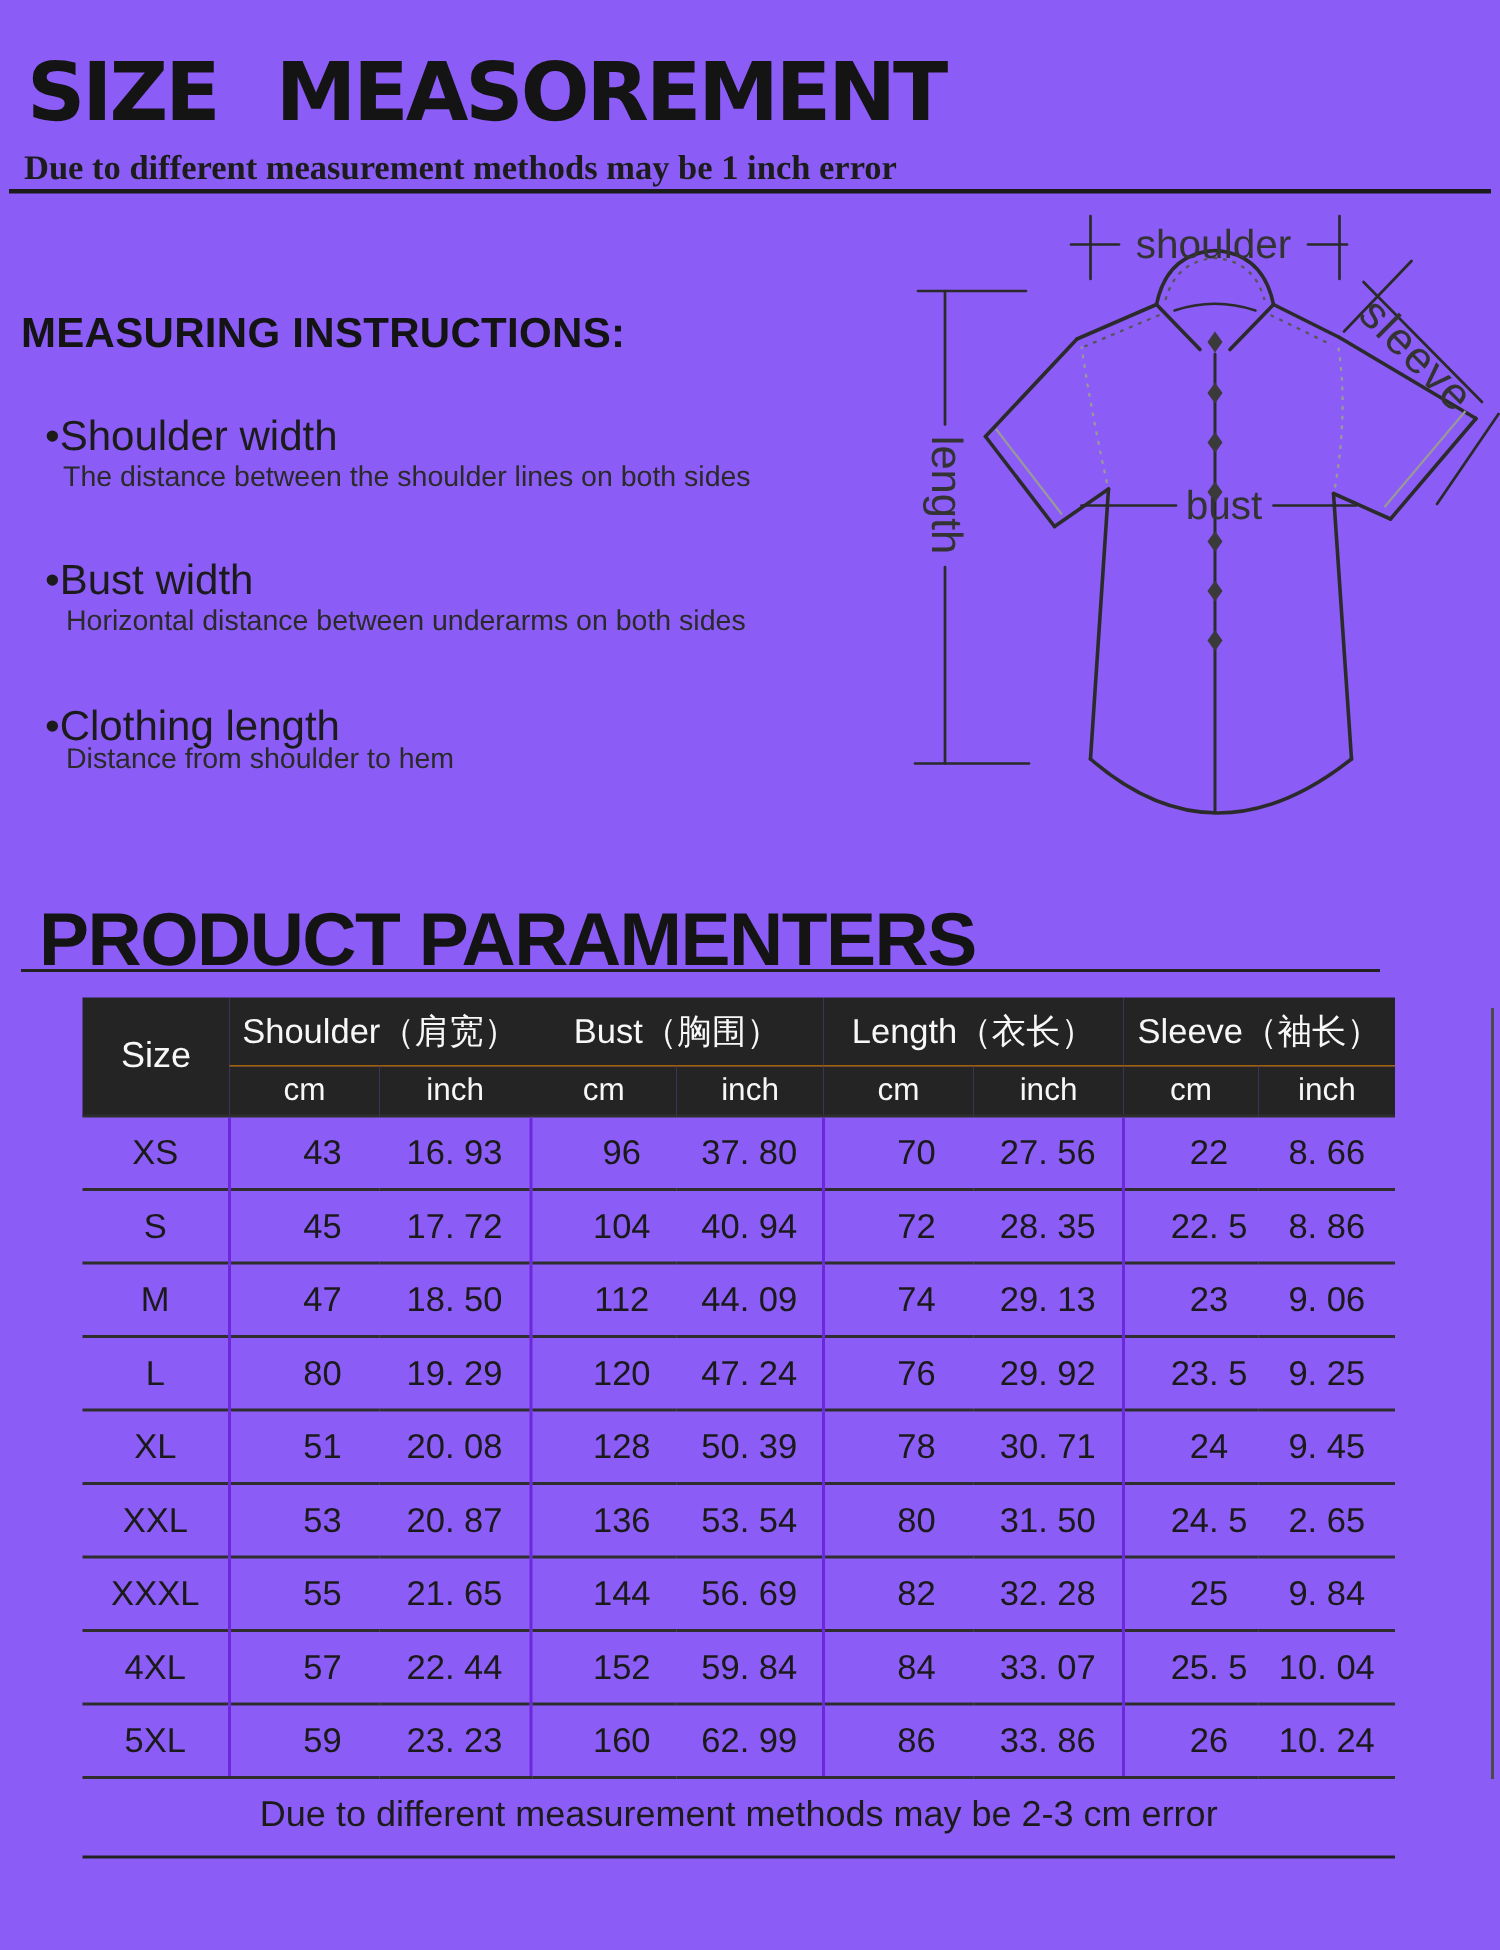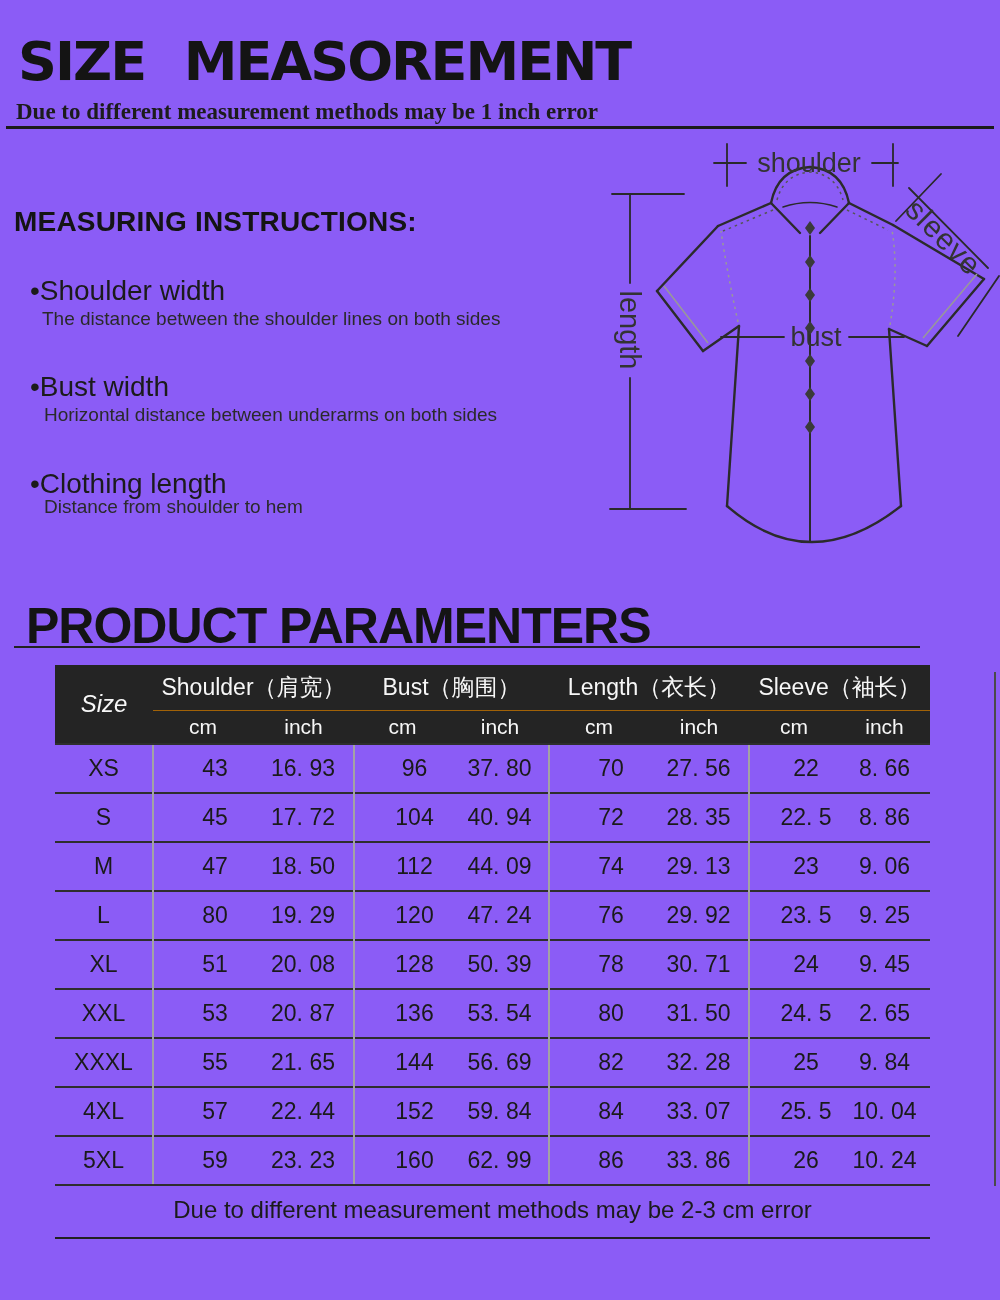--- a/index.html
+++ b/index.html
@@ -43,27 +43,27 @@
   
   .size-table{
     left:55px;top:665px;width:875px;border-collapse:collapse;table-layout:fixed;
     font-family:"Liberation Sans",sans-serif;
   }
   .size-table th{
     background:#242424;color:#f7f7f7;font-weight:normal;padding:0;text-align:center;
   }
   .size-table th.grp{font-size:23px;height:45px;border-bottom:1px solid #a16207;}
   .size-table th.unit{font-size:21px;height:32px;}
-  .size-table th.size-hd{font-size:24px;font-style:italic;}
+  .size-table th.size-hd{font-size:24px;}
   .size-table td{
     text-align:center;font-size:23px;color:#1a1a1a;height:47px;padding:0;
     border-top:2px solid #2e2e2e;
   }
   .size-table tr.last td{border-bottom:2px solid #2e2e2e;}
-  .size-table td.gs{border-left:2px solid #a3a3a3;padding-left:23px;}
+  .size-table td.gs{border-left:2px solid #6d28d9;padding-left:23px;}
 
   .stray-line{left:994px;top:672px;width:2px;height:514px;background:#4a4a4a;}
 
   .table-note{
     left:55px;top:1196px;width:875px;text-align:center;font-size:24px;color:#1b1b1b;
   }
   .rule-bottom{left:55px;top:1237px;width:875px;height:2px;background:#222;}
 </style>
 </head>
 <body>

